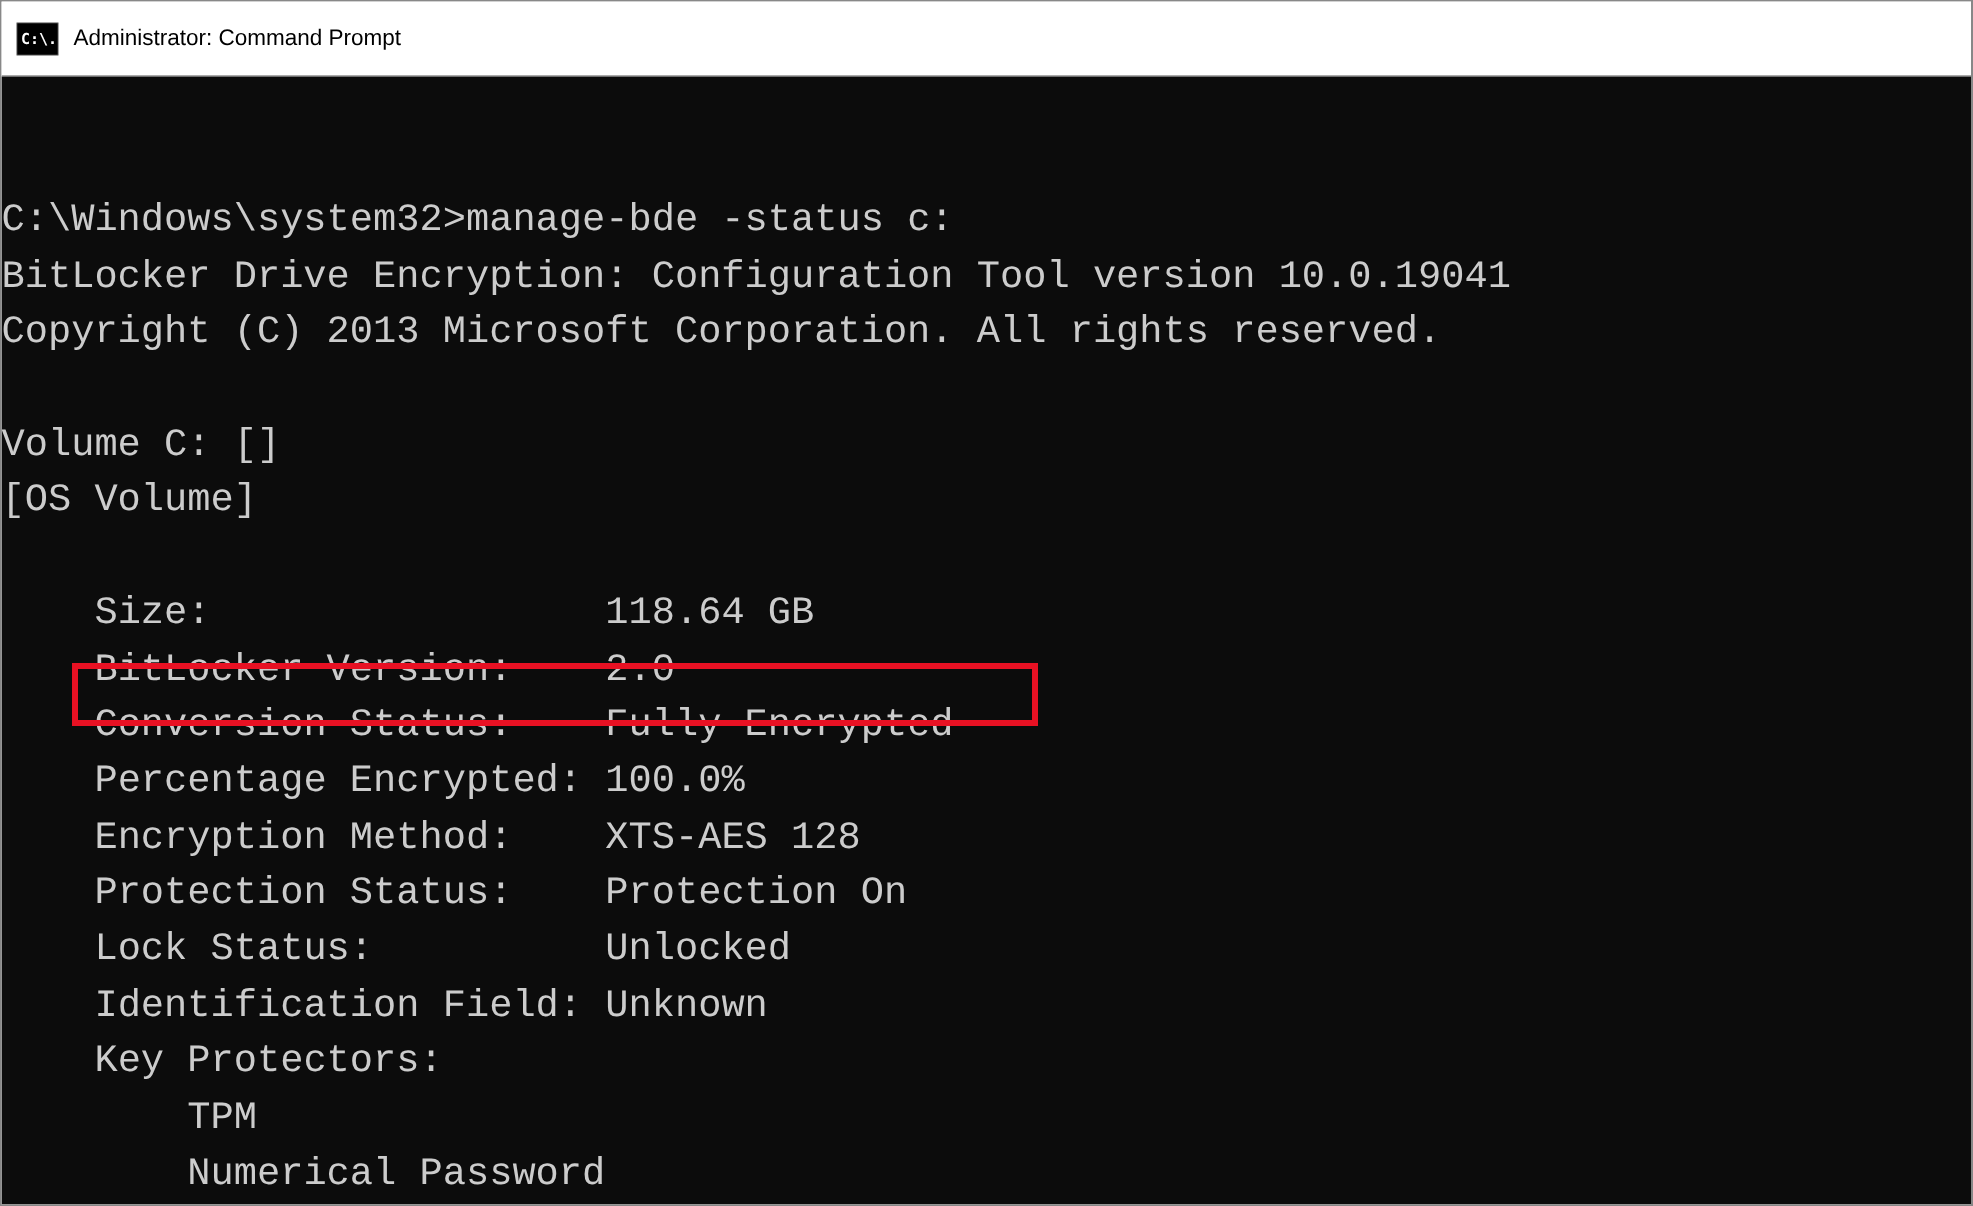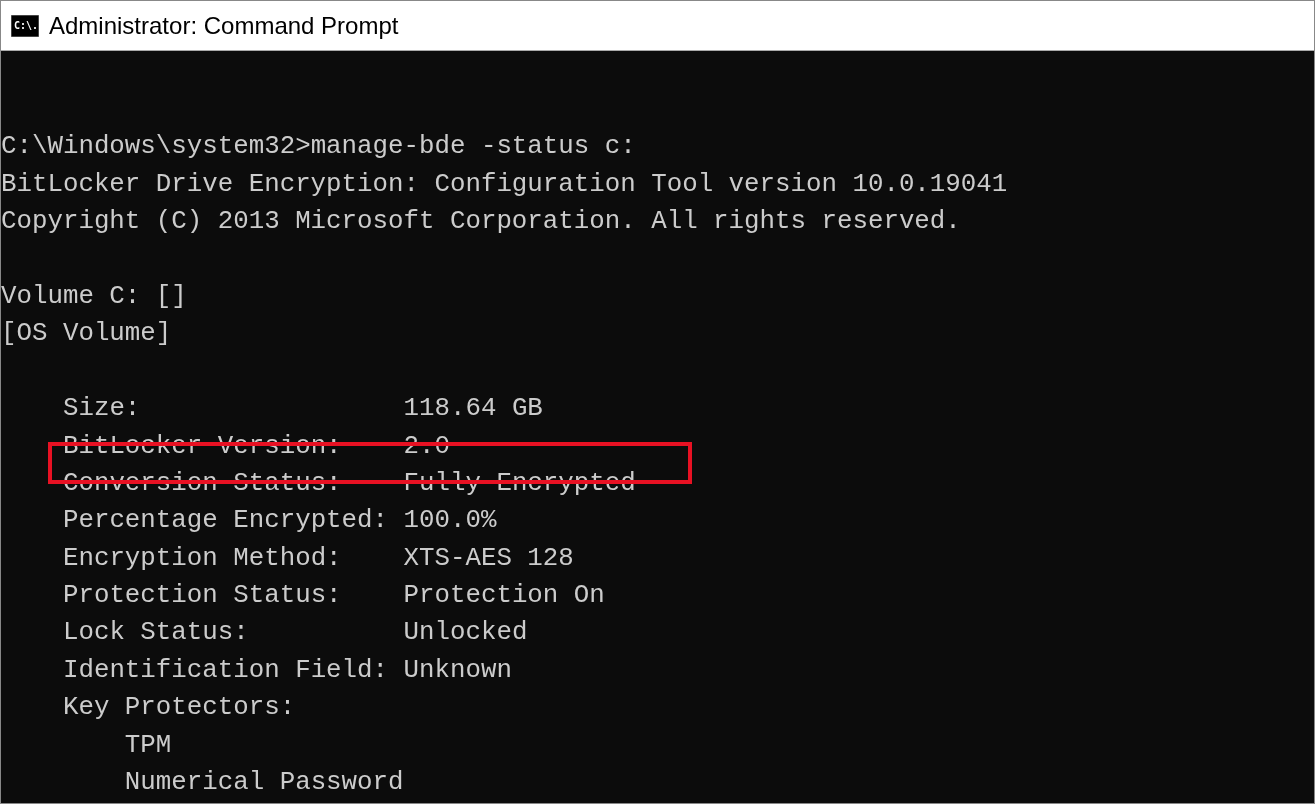--- a/index.html
+++ b/index.html
@@ -21,21 +21,21 @@
       background: #ffffff;
       border-bottom: 1px solid #aaa;
       height: 50px;
     }
     .title-icon {
       width: 28px;
       height: 22px;
       margin-right: 10px;
     }
     .title-text {
-      font-size: 24px;
+      font-size: 15px;
       color: #000;
     }
     .terminal {
       background: #0c0c0c;
       color: #cccccc;
       font-family: Consolas, "Courier New", monospace;
       font-size: 25.8px;
       line-height: 1.45;
       padding: 40px 0 0 0;
       height: calc(100% - 50px);

